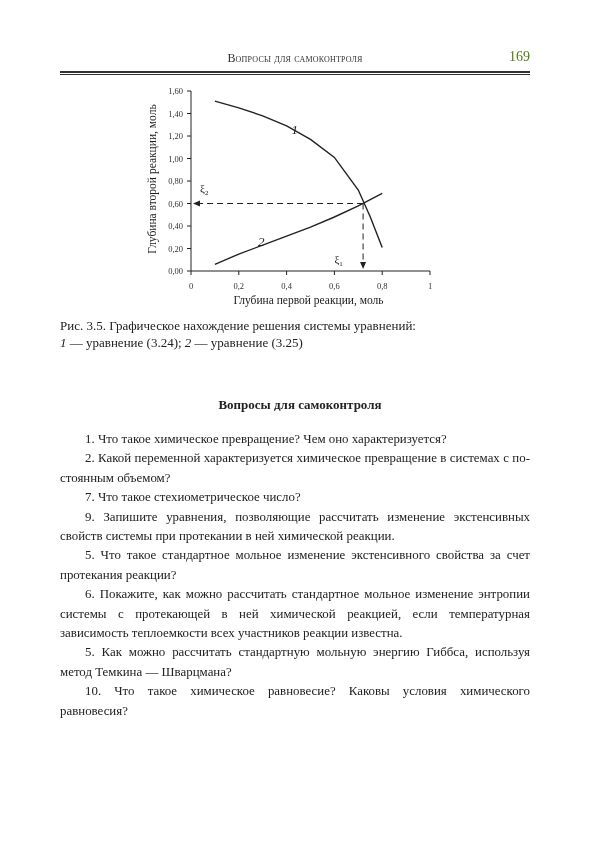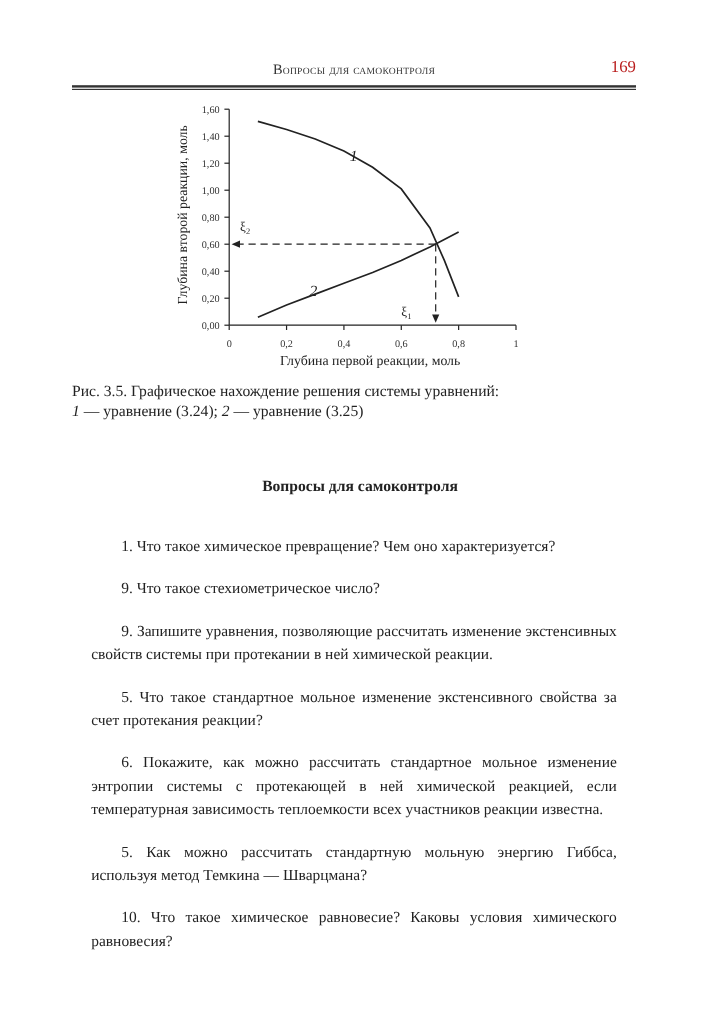--- a/index.html
+++ b/index.html
@@ -1,32 +1,32 @@
 <!DOCTYPE html>
 <html><head>
 <meta charset="utf-8">
 <style>
   html, body { margin: 0; padding: 0; background: #ffffff; }
   body { width: 600px; height: 848px; position: relative; overflow: hidden;
          font-family: "Liberation Serif", "DejaVu Serif", serif; color: #222; }
   .running-head { position: absolute; left: 60px; top: 49px; width: 470px; height: 22px; }
   .running-title { position: absolute; left: 0; right: 0; top: 2px; text-align: center;
                    font-variant: small-caps; font-size: 12px; letter-spacing: 0.2px; color: #333; }
-  .page-num { position: absolute; right: 0; top: 0; font-size: 14px; color: #b91c1c; }
+  .page-num { position: absolute; right: 0; top: 0; font-size: 14px; color: #4d7c0f; }
   .rule1 { position: absolute; left: 60px; width: 470px; top: 71px; height: 1.5px; background: #333; }
   .rule2 { position: absolute; left: 60px; width: 470px; top: 74px; height: 1px; background: #333; }
   svg#chart { position: absolute; left: 0; top: 0; }
   .caption { position: absolute; left: 60px; width: 480px; top: 317px; text-align: left;
              font-size: 13px; line-height: 17px; color: #222; }
   .caption i { font-style: italic; }
   .section-title { position: absolute; left: 60px; width: 480px; top: 397px; text-align: center;
                    font-weight: bold; font-size: 13px; color: #222; }
   .questions { position: absolute; left: 60px; width: 470px; top: 430px; font-size: 12.9px;
                line-height: 19.4px; text-align: justify; color: #222; }
-  .q { text-indent: 25px; margin: 16px; hyphens: manual; }
+  .q { text-indent: 25px; margin: 0; hyphens: manual; }
 </style>
 </head>
 <body>
 
 <div class="running-head">
   <div class="running-title">Вопросы для самоконтроля</div>
   <div class="page-num">169</div>
 </div>
 <div class="rule1"></div>
 <div class="rule2"></div>
@@ -90,19 +90,20 @@
 
 <div class="caption">
   <div>Рис. 3.5. Графическое нахождение решения системы уравнений:</div>
   <div><i>1</i><span> — уравнение (3.24); </span><i>2</i><span> — уравнение (3.25)</span></div>
 </div>
 
 <div class="section-title">Вопросы для самоконтроля</div>
 
 <div class="questions">
   <p class="q">1. Что такое химическое превращение? Чем оно характеризуется?</p>
-  <p class="q">9. Что такое стехиометрическое число?</p>
+  <p class="q">2. Какой переменной характеризуется химическое превращение в системах с по-стоянным объемом?</p>
+  <p class="q">7. Что такое стехиометрическое число?</p>
   <p class="q">9. Запишите уравнения, позволяющие рассчитать изменение экстенсивных свойств системы при протекании в ней химической реакции.</p>
   <p class="q">5. Что такое стандартное мольное изменение экстенсивного свойства за счет протекания реакции?</p>
   <p class="q">6. Покажите, как можно рассчитать стандартное мольное изменение энтропии системы с протекающей в ней химической реакцией, если температурная зависимость теплоемкости всех участников реакции известна.</p>
   <p class="q">5. Как можно рассчитать стандартную мольную энергию Гиббса, используя метод Темкина — Шварцмана?</p>
   <p class="q">10. Что такое химическое равновесие? Каковы условия химического равновесия?</p>
 </div>
 
 </body></html>

